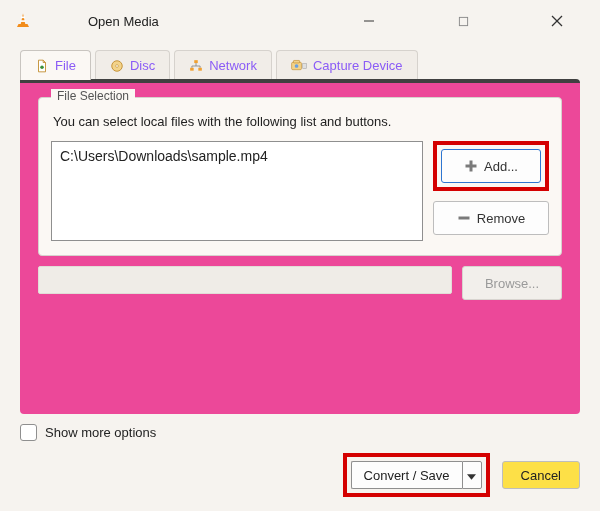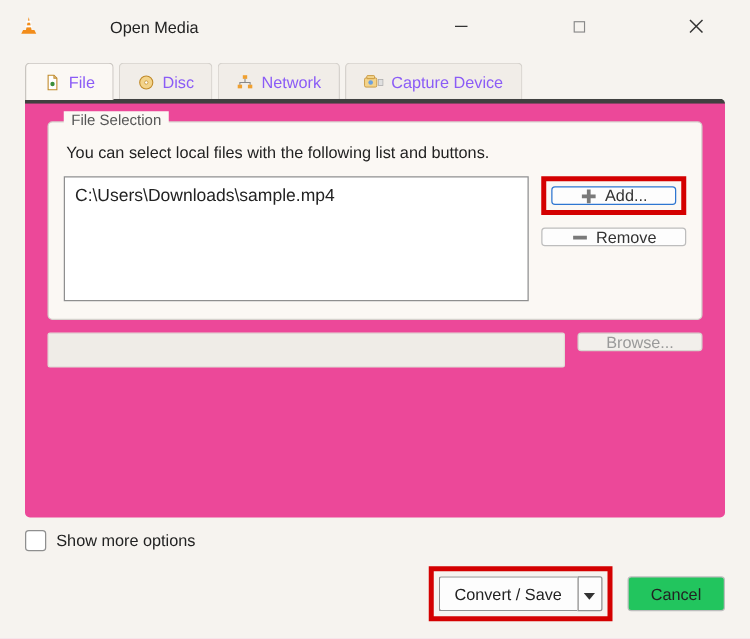--- a/index.html
+++ b/index.html
@@ -99,21 +99,21 @@
     flex:1;
     height: 100px;
     border: 1px solid #8f8f8f;
     background: #ffffff;
     padding: 6px 8px;
     font-size: 14px;
     overflow: hidden;
   }
   .file-btns { display:flex; flex-direction:column; gap:10px; }
   .btn {
-    height: 15px;
+    height: 34px;
     display:flex; align-items:center; justify-content:center;
     border: 1px solid #bdbdbd;
     background: #fdfdfd;
     border-radius: 3px;
     padding: 0 14px;
     font-size: 13px;
     color:#333;
     min-width: 100px;
   }
   .btn .btn-icon { margin-right: 6px; display:inline-flex; }
@@ -161,21 +161,21 @@
     border-radius: 2px 0 0 2px;
   }
   .split-btn .btn-drop {
     width: 20px; height:28px; border:1px solid #8f8f8f;
     background:#fdfdfd;
     display:flex; align-items:center; justify-content:center;
     border-radius: 0 2px 2px 0;
   }
   .cancel-btn {
     height:28px; padding:0 18px;
-    border:1px solid #bdbdbd; background:#22c55e; border-radius:3px;
+    border:1px solid #bdbdbd; background:#fde047; border-radius:3px;
     display:flex; align-items:center; justify-content:center; font-size:13px;
   }
 </style>
 </head>
 <body>
 
 <div class="window">
 
   <div class="titlebar">
     <span>

